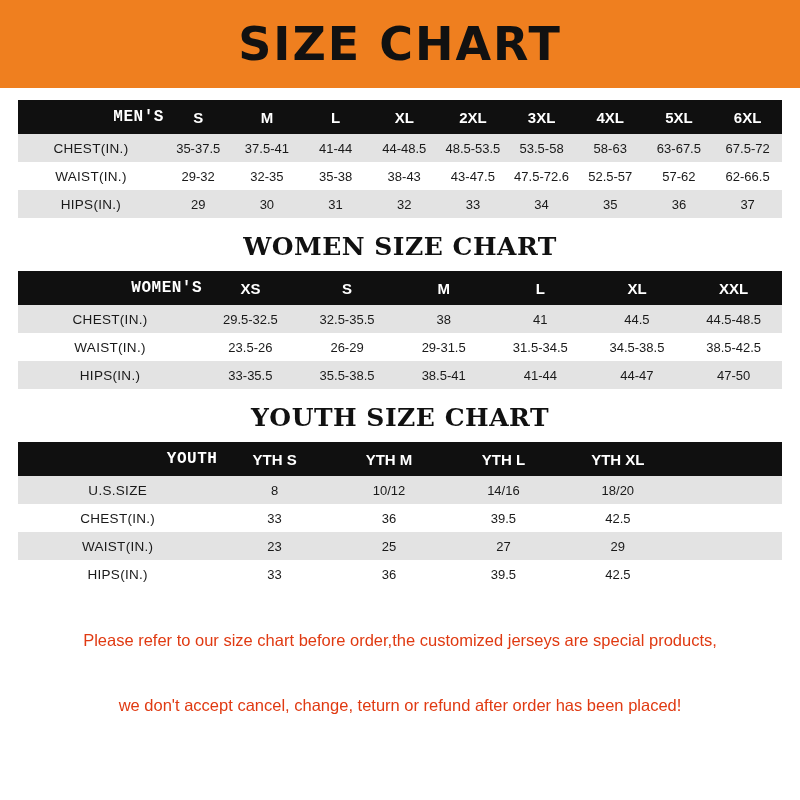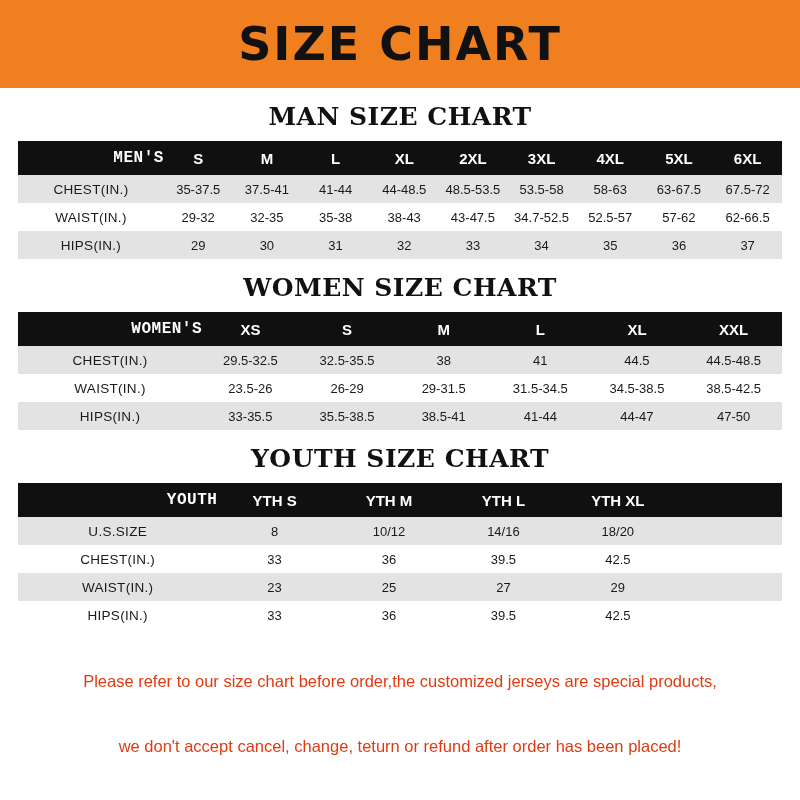--- a/index.html
+++ b/index.html
@@ -124,21 +124,20 @@
 
 <div class="page">
 
   <div class="banner">
     <div class="banner-title">SIZE CHART</div>
   </div>
 
   <div class="content">
 
     <div class="section">
-      <div class="section-title">MAN SIZE CHART</div>
       <table class="size-table men-table">
         <thead>
           <tr>
             <th class="rowhead" style="width:17%">MEN'S</th>
             <th>S</th>
             <th>M</th>
             <th>L</th>
             <th>XL</th>
             <th>2XL</th>
             <th>3XL</th>
@@ -160,21 +159,21 @@
             <td>63-67.5</td>
             <td>67.5-72</td>
           </tr>
           <tr class="row-b">
             <td class="rowlabel">WAIST(IN.)</td>
             <td>29-32</td>
             <td>32-35</td>
             <td>35-38</td>
             <td>38-43</td>
             <td>43-47.5</td>
-            <td>34.7-52.5</td>
+            <td>47.5-72.6</td>
             <td>52.5-57</td>
             <td>57-62</td>
             <td>62-66.5</td>
           </tr>
           <tr class="row-a">
             <td class="rowlabel">HIPS(IN.)</td>
             <td>29</td>
             <td>30</td>
             <td>31</td>
             <td>32</td>

